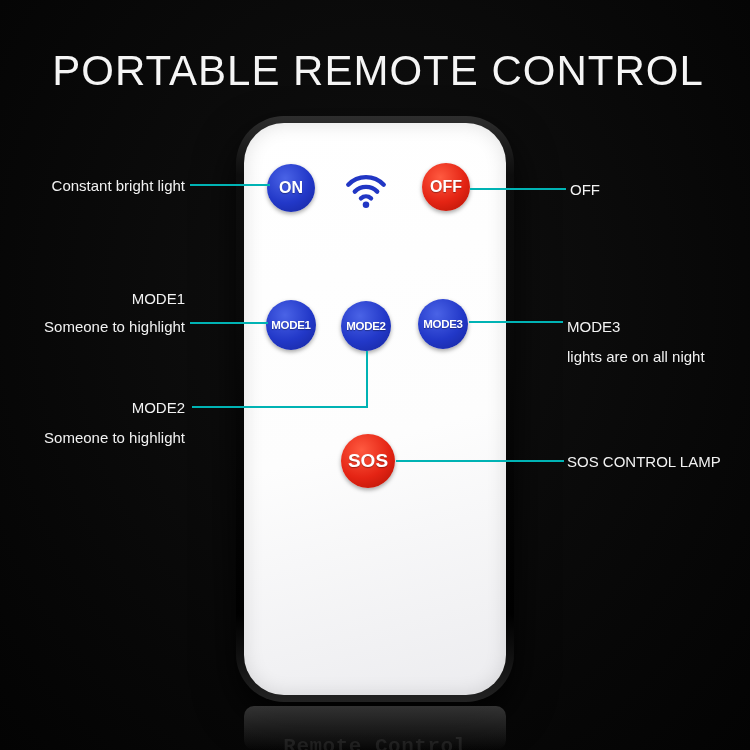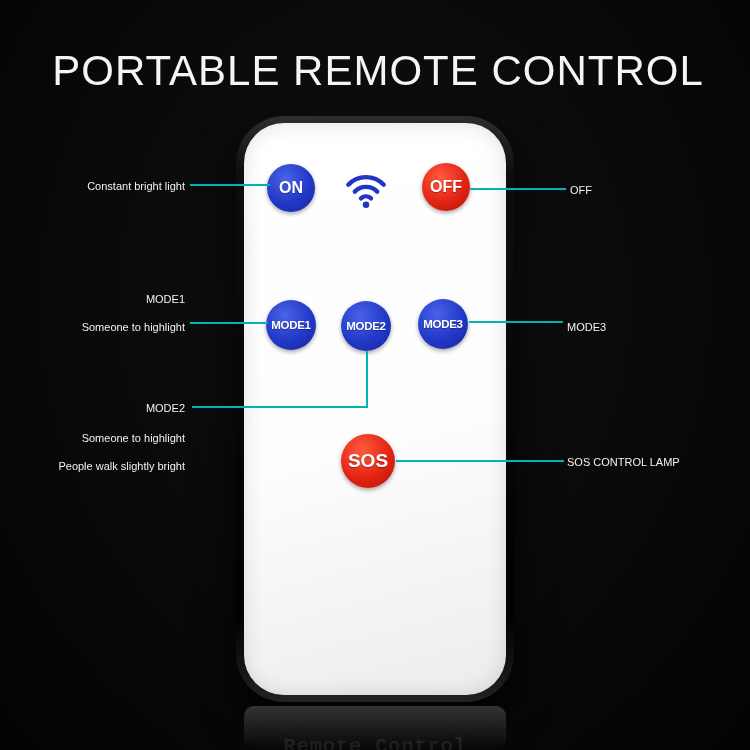--- a/index.html
+++ b/index.html
@@ -52,21 +52,21 @@
   .wifi{position:absolute;left:100px;top:48px;width:44px;height:38px;}
   .brand{
     position:absolute;left:0;top:612px;width:100%;text-align:center;
     color:#1a1a1a;font-family:"Liberation Mono","DejaVu Sans Mono",monospace;
     font-weight:bold;font-size:21px;letter-spacing:.5px;
   }
   
   .cline{position:absolute;background:#00b3b4;height:2px;z-index:5;}
   .cline-v{position:absolute;background:#00b3b4;width:2px;z-index:5;}
   .lab{
-    position:absolute;color:#f2f2f2;font-size:11px;line-height:20px;z-index:6;white-space:nowrap;
+    position:absolute;color:#f2f2f2;font-size:15px;line-height:20px;z-index:6;white-space:nowrap;
   }
   .lab-r{text-align:right;}
   .grp{line-height:28px;}
   .grp30{line-height:30px;}
   .l-on   {right:565px;top:176px;}
   .l-off  {left:570px; top:180px;}
   .g-m1   {right:565px;top:285px;}
   .g-m3   {left:567px; top:312px;}
   .l-m2   {right:565px;top:398px;}
   .g-m2   {right:565px;top:424px;}
@@ -128,24 +128,24 @@
 
   <div class="lab l-off">OFF</div>
 
   <div class="lab lab-r grp g-m1">
     <div>MODE1</div>
     <div>Someone to highlight</div>
   </div>
 
   <div class="lab grp30 g-m3">
     <div>MODE3</div>
+    <div>lights are on all night</div>
   </div>
 
   <div class="lab lab-r l-m2">MODE2</div>
 
   <div class="lab lab-r grp g-m2">
     <div>Someone to highlight</div>
-    <div>People walk slightly bright</div>
   </div>
 
   <div class="lab l-sos">SOS CONTROL LAMP</div>
 
 </div>
 
 </body></html>

